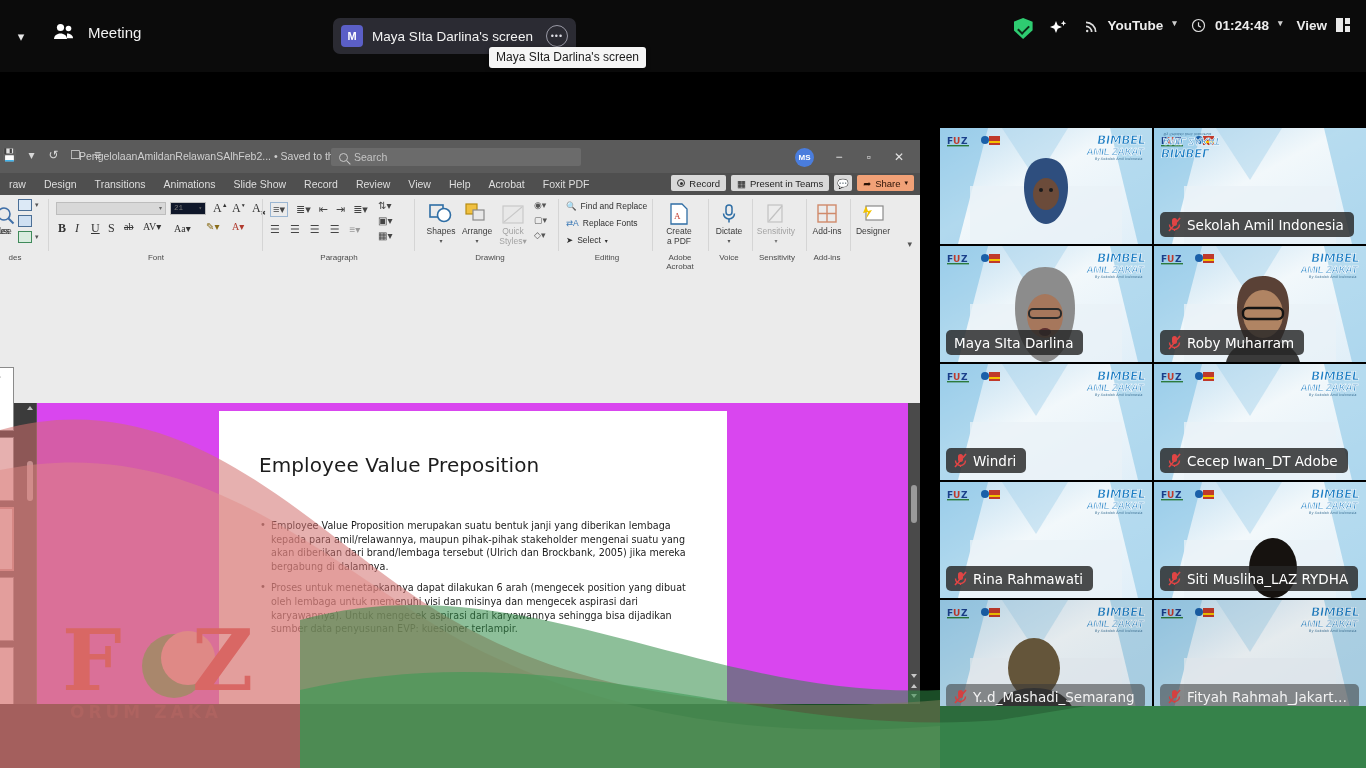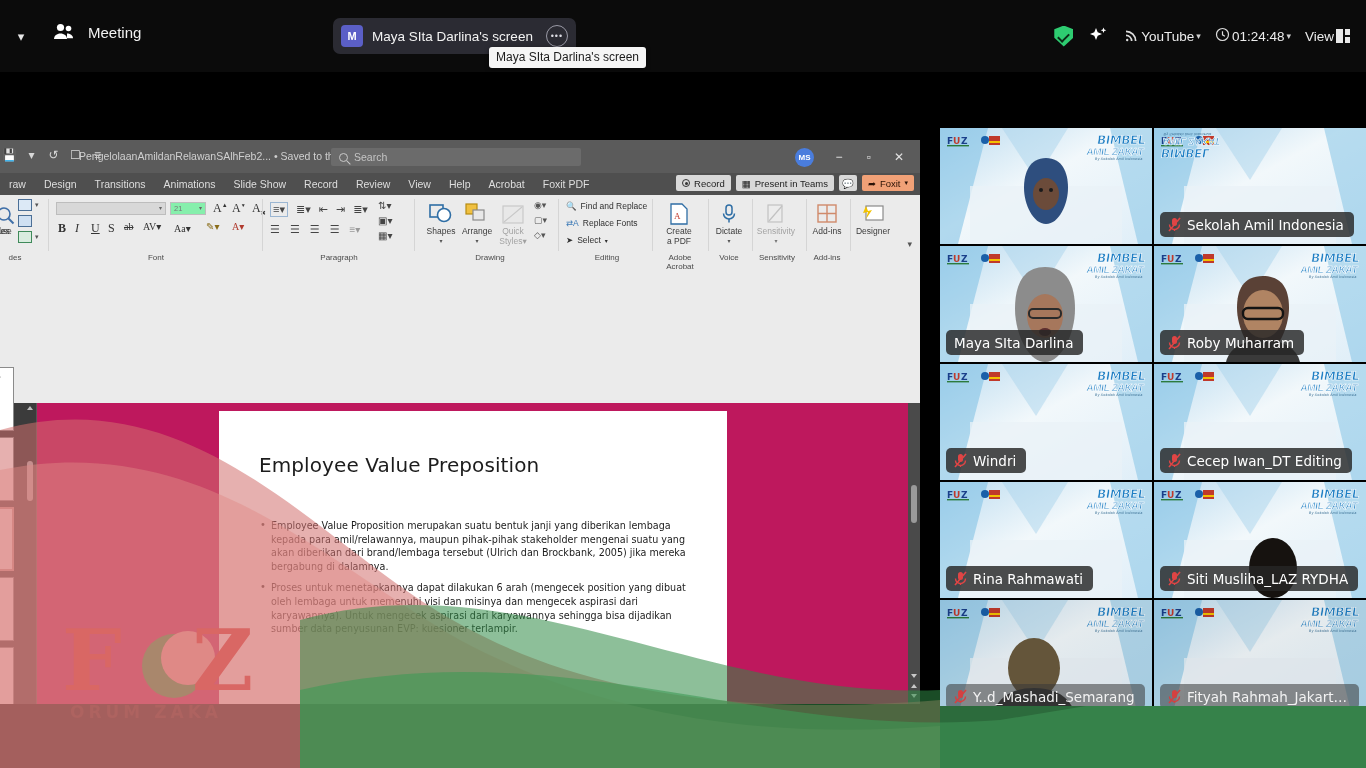--- a/index.html
+++ b/index.html
@@ -17,21 +17,21 @@
   .tb-meeting .lbl { font-size:15px; color:#f2f2f2; }
 
   .share-pill { position:absolute; left:333px; top:18px; height:36px; background:#2b2b33; border-radius:7px; display:flex; align-items:center; padding:0 8px 0 8px; gap:9px; cursor:pointer; }
   .share-pill .av { width:22px; height:22px; border-radius:4px; background:#5b5fc7; color:#fff; font-size:11px; display:flex; align-items:center; justify-content:center; font-weight:600; }
   .share-pill .nm { font-size:13.5px; color:#f3f3f3; white-space:nowrap; }
   .share-pill .dots { width:22px; height:22px; border-radius:50%; border:1px solid #9a9aa6; display:flex; align-items:center; justify-content:center; font-size:9px; letter-spacing:1px; color:#dcdce3; margin-left:4px; }
 
   .tooltip { position:absolute; left:489px; top:47px; background:#f5f5f5; color:#1b1b1b; font-size:12px; padding:3px 7px 4px; border-radius:3px; box-shadow:0 1px 4px rgba(0,0,0,.5); white-space:nowrap; }
 
   .tb-right { position:absolute; right:8px; top:18px; height:36px; display:flex; align-items:center; gap:0px; }
-  .tb-right .item { display:flex; align-items:center; gap:2px; padding:0 7px; height:36px; cursor:pointer; font-size:13.5px; color:#ececec; white-space:nowrap; }
+  .tb-right .item { display:flex; gap:9px; padding:0 7px; height:36px; cursor:pointer; font-size:13.5px; color:#ececec; white-space:nowrap;font-weight:bold; }
   .tb-right .chev { font-size:9px; color:#cfcfcf; }
   .shield { width:19px; height:21px; background:#2ecc71; clip-path:polygon(50% 0,100% 18%,100% 58%,50% 100%,0 58%,0 18%); position:relative; }
   .shield::after { content:""; position:absolute; left:4px; top:7px; width:9px; height:5px; border-left:2px solid #0b2b17; border-bottom:2px solid #0b2b17; transform:rotate(-45deg); }
   .view-grid { width:15px; height:14px; display:grid; grid-template-columns:7px 5px; gap:2px; }
   .view-grid i { background:#e9e9e9; display:block; }
   .view-grid i:nth-child(1){ grid-row:1/3; }
   .view-grid i:nth-child(2){ height:6px; }
   .view-grid i:nth-child(3){ height:6px; }
 
   
@@ -71,21 +71,21 @@
   
   .thumbs { position:absolute; left:0; top:263px; width:24px; height:301px; background:#3b3b3b; }
   .thumb { position:absolute; left:-32px; width:46px; height:64px; background:#fff; border:1px solid #8b8b8b; }
   .thumb.sel { border:2px solid #c9a0a0; }
   .thumb .tt { position:absolute; left:28px; top:8px; font-size:2.6px; color:#555; line-height:1.6; }
   .rail-scroll { position:absolute; left:24px; top:263px; width:12px; height:301px; background:#3b3b3b; }
   .rail-scroll .up { position:absolute; left:3px; top:3px; width:0;height:0;border-left:3px solid transparent;border-right:3px solid transparent;border-bottom:4px solid #bdbdbd; }
   .rail-scroll .thumbbar { position:absolute; left:3px; top:58px; width:6px; height:40px; background:#b6b6b6; border-radius:3px; cursor:pointer; }
   .rail-div { position:absolute; left:36px; top:263px; width:1px; height:301px; background:#565656; }
 
-  .canvas-area { position:absolute; left:37px; top:263px; width:883px; height:301px; background:#be185d; }
+  .canvas-area { position:absolute; left:37px; top:263px; width:883px; height:301px; background:#d946ef; }
   .slide { position:absolute; left:182px; top:8px; width:508px; height:380px; background:#fff; overflow:hidden; }
   .slide h1 { position:absolute; left:40px; top:42px; font-size:20px; font-weight:400; color:#1c1c1c; font-family:"DejaVu Sans", sans-serif; letter-spacing:.1px; }
   .bullets { position:absolute; left:40px; top:108px; width:432px; color:#1c1c1c; font-size:9.6px; line-height:1.42; font-family:"DejaVu Sans", sans-serif; }
   .bullets li { margin-bottom:8px; list-style:none; position:relative; padding-left:12px; text-align:left; }
   .bullets li::before { content:"\2022"; position:absolute; left:1px; top:-1px; font-size:10px; }
   .right-scroll { position:absolute; left:908px; top:263px; width:12px; height:301px; background:#4a4a4a; }
   .right-scroll .sb { position:absolute; left:3px; top:82px; width:6px; height:38px; background:#9a9a9a; border-radius:3px; cursor:pointer; }
   .right-scroll .dn1 { position:absolute; left:3px; bottom:26px; width:0;height:0;border-left:3px solid transparent;border-right:3px solid transparent;border-top:4px solid #c8c8c8;}
   .right-scroll .dn2 { position:absolute; left:3px; bottom:16px; width:0;height:0;border-left:3px solid transparent;border-right:3px solid transparent;border-bottom:4px solid #c8c8c8;}
   .right-scroll .dn3 { position:absolute; left:3px; bottom:6px; width:0;height:0;border-left:3px solid transparent;border-right:3px solid transparent;border-top:4px solid #c8c8c8;}
@@ -225,21 +225,21 @@
           <span class="rec-dot"></span>
           <span>Record</span>
         </div>
       <div class="rb-btn">
           <span>▦</span>
           <span>Present in Teams</span>
         </div>
       <div class="rb-btn" style="width:18px;justify-content:center;padding:0">💬</div>
       <div class="rb-btn share">
           <span>➦</span>
-          <span>Foxit</span>
+          <span>Share</span>
           <span style="font-size:7px">▾</span>
         </div>
     </div>
 
     <div class="ribbon">
 
       <div class="bigbtn" style="left:-12px; top:4px; width:34px;">
         <span class="glyph">
           <svg width="20" height="20" viewBox="0 0 20 20">
               <circle cx="9" cy="9" r="6" fill="none" stroke="#3f6fa8" stroke-width="1.6"></circle>
@@ -266,21 +266,21 @@
       </div>
       <div class="glabel" style="left:-10px; top:58px; width:50px;">des</div>
       <div class="gsep" style="left:48px;"></div>
 
       <div style="position:absolute;left:56px;top:7px;">
         <div style="width:110px;height:13px;background:#d8d8d8;border:1px solid #bdbdbd;position:relative;">
           <span style="position:absolute;right:3px;top:1px;font-size:6px;color:#666">▾</span>
         </div>
       </div>
       <div style="position:absolute;left:170px;top:7px;">
-        <div style="width:36px;height:13px;background:#86efac;border:1px solid #bdbdbd;position:relative;">
+        <div style="width:36px;height:13px;background:#0f172a;border:1px solid #bdbdbd;position:relative;font-family:Liberation Mono, monospace;">
           <span style="position:absolute;left:3px;top:1px;font-size:7.5px;color:#777">21</span>
           <span style="position:absolute;right:3px;top:1px;font-size:6px;color:#666">▾</span>
         </div>
       </div>
       <div class="fontrow" style="left:213px;top:6px;">A<sup style="font-size:6px">▲</sup></div>
       <div class="fontrow" style="left:232px;top:6px;">A<sup style="font-size:5px">▼</sup></div>
       <div class="fontrow" style="left:252px;top:6px;">A<sub style="font-size:6px">✖</sub></div>
 
       <div class="fontrow" style="left:58px;top:26px;font-weight:700;">B</div>
       <div class="fontrow" style="left:75px;top:26px;font-style:italic;">I</div>
@@ -785,21 +785,21 @@
       <div class="b3">By Sekolah Amil Indonesia</div>
     </div>
 
     <div class="nametag">
       <span class="micoff"><svg width="13" height="15" viewBox="0 0 13 15">
               <rect x="4" y="1" width="5" height="8" rx="2.5" fill="#e04545"></rect>
               <path d="M1.5 7.5a5 5 0 0010 0" fill="none" stroke="#e04545" stroke-width="1.4"></path>
               <path d="M6.5 12.5V14" stroke="#e04545" stroke-width="1.4"></path>
               <path d="M1 14L12 1" stroke="#e04545" stroke-width="1.6"></path>
             </svg></span>
-      <span class="nm">Cecep Iwan_DT Editing</span>
+      <span class="nm">Cecep Iwan_DT Adobe</span>
     </div>
   </div>
       <div class="tile" style="left: 0px; top: 354px; width: 212px; height: 116px;">
     <div class="tilebg">
       <svg width="212" height="116" viewBox="0 0 212 116" preserveAspectRatio="none">
         <defs>
           <linearGradient id="g6" x1="0" y1="0" x2="1" y2="1">
             <stop offset="0" stop-color="#bcdcf0"></stop>
                 <stop offset="0.45" stop-color="#f2f8fb"></stop>
             <stop offset="1" stop-color="#dfeef8"></stop>

